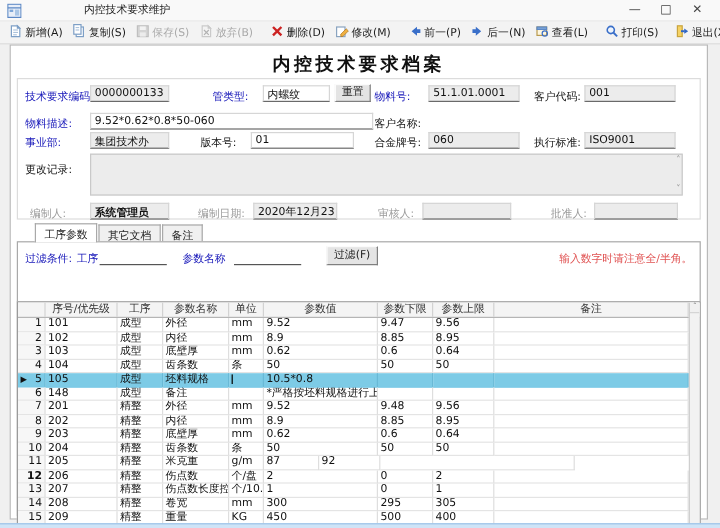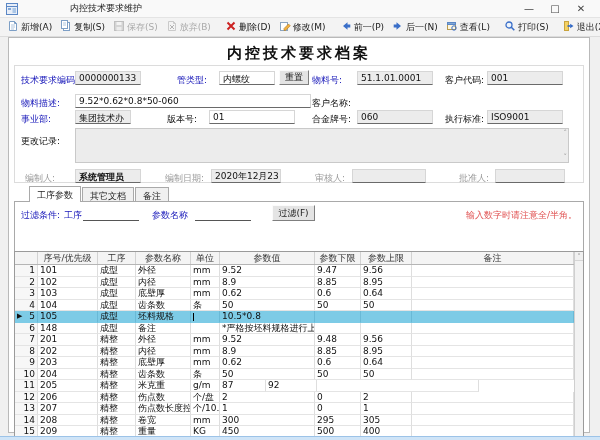--- a/index.html
+++ b/index.html
@@ -172,21 +172,21 @@
   <span class="lbl blue" style="left:303px;top:36px">物料号:</span>
   <span class="fld" style="left:348px;top:33px;width:76px">51.1.01.0001</span>
   <span class="lbl" style="left:436px;top:36px">客户代码:</span>
   <span class="fld" style="left:478px;top:33px;width:76px">001</span>
 
   <span class="lbl blue" style="left:12px;top:59px">物料描述:</span>
   <span class="fld white" style="left:66px;top:56px;width:236px">9.52*0.62*0.8*50-060</span>
   <span class="lbl" style="left:303px;top:59px">客户名称:</span>
 
   <span class="lbl blue" style="left:12px;top:75px">事业部:</span>
-  <span class="fld" style="left:66px;top:72px;width:56px">集团技术办</span>
+  <span class="fld" style="left:66px;top:72px;width:66px">集团技术办</span>
   <span class="lbl" style="left:158px;top:75px">版本号:</span>
   <span class="fld white" style="left:200px;top:72px;width:86px">01</span>
   <span class="lbl" style="left:303px;top:75px">合金牌号:</span>
   <span class="fld" style="left:348px;top:72px;width:76px">060</span>
   <span class="lbl" style="left:436px;top:75px">执行标准:</span>
   <span class="fld" style="left:478px;top:72px;width:76px">ISO9001</span>
 
   <span class="lbl" style="left:12px;top:97px">更改记录:</span>
   <div class="tarea" style="left:66px;top:90px;width:494px;height:35px">
     <span class="sarr" style="top:1px">˄</span>
@@ -349,21 +349,21 @@
           <div class="gc ind" style="width: 23px;">11</div>
           <div class="gc" style="width: 60px;">205</div>
           <div class="gc" style="width: 38px;">精整</div>
           <div class="gc" style="width: 55px;">米克重</div>
           <div class="gc" style="width: 29px;">g/m</div>
           <div class="gc" style="width: 46px;">87</div>
           <div class="gc" style="width: 51px;">92</div>
           <div class="gc" style="width: 162px;"></div>
         </div>
         <div class="grow">
-          <div class="gc ind" style="width: 23px;">12</div>
+          <div class="gc ind" style="width: 23px; font-weight: bold;">12</div>
           <div class="gc" style="width: 60px;">206</div>
           <div class="gc" style="width: 38px;">精整</div>
           <div class="gc" style="width: 55px;">伤点数</div>
           <div class="gc" style="width: 29px;">个/盘</div>
           <div class="gc" style="width: 95px;">2</div>
           <div class="gc" style="width: 46px;">0</div>
           <div class="gc" style="width: 51px;">2</div>
           <div class="gc" style="width: 162px;"></div>
         </div>
         <div class="grow">

